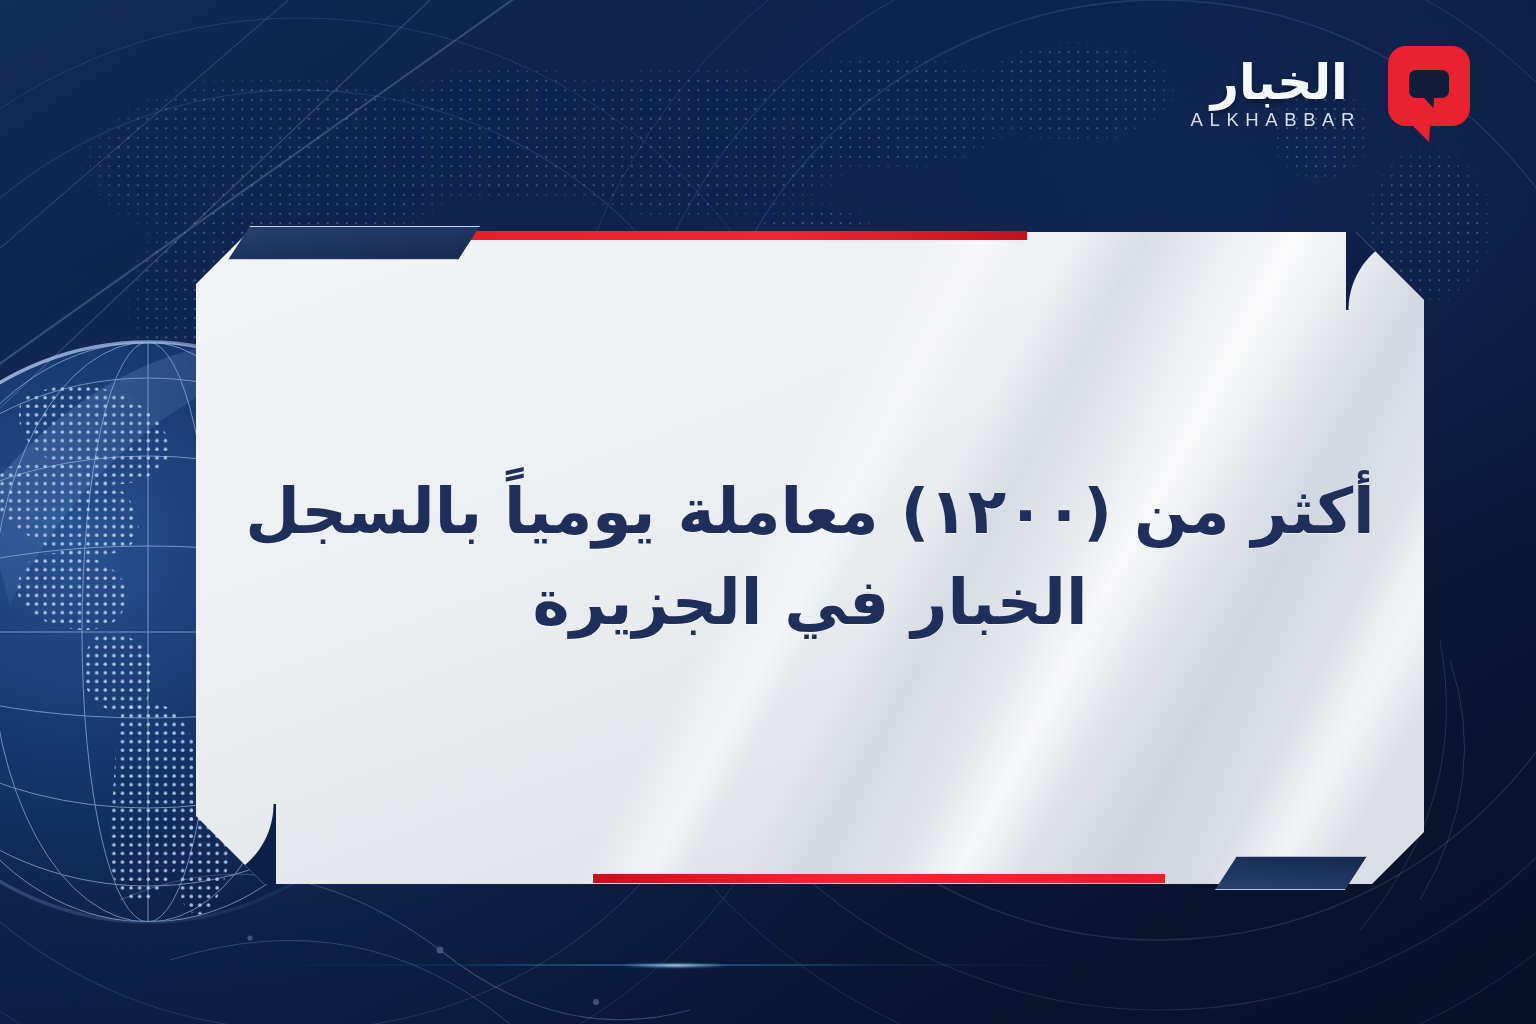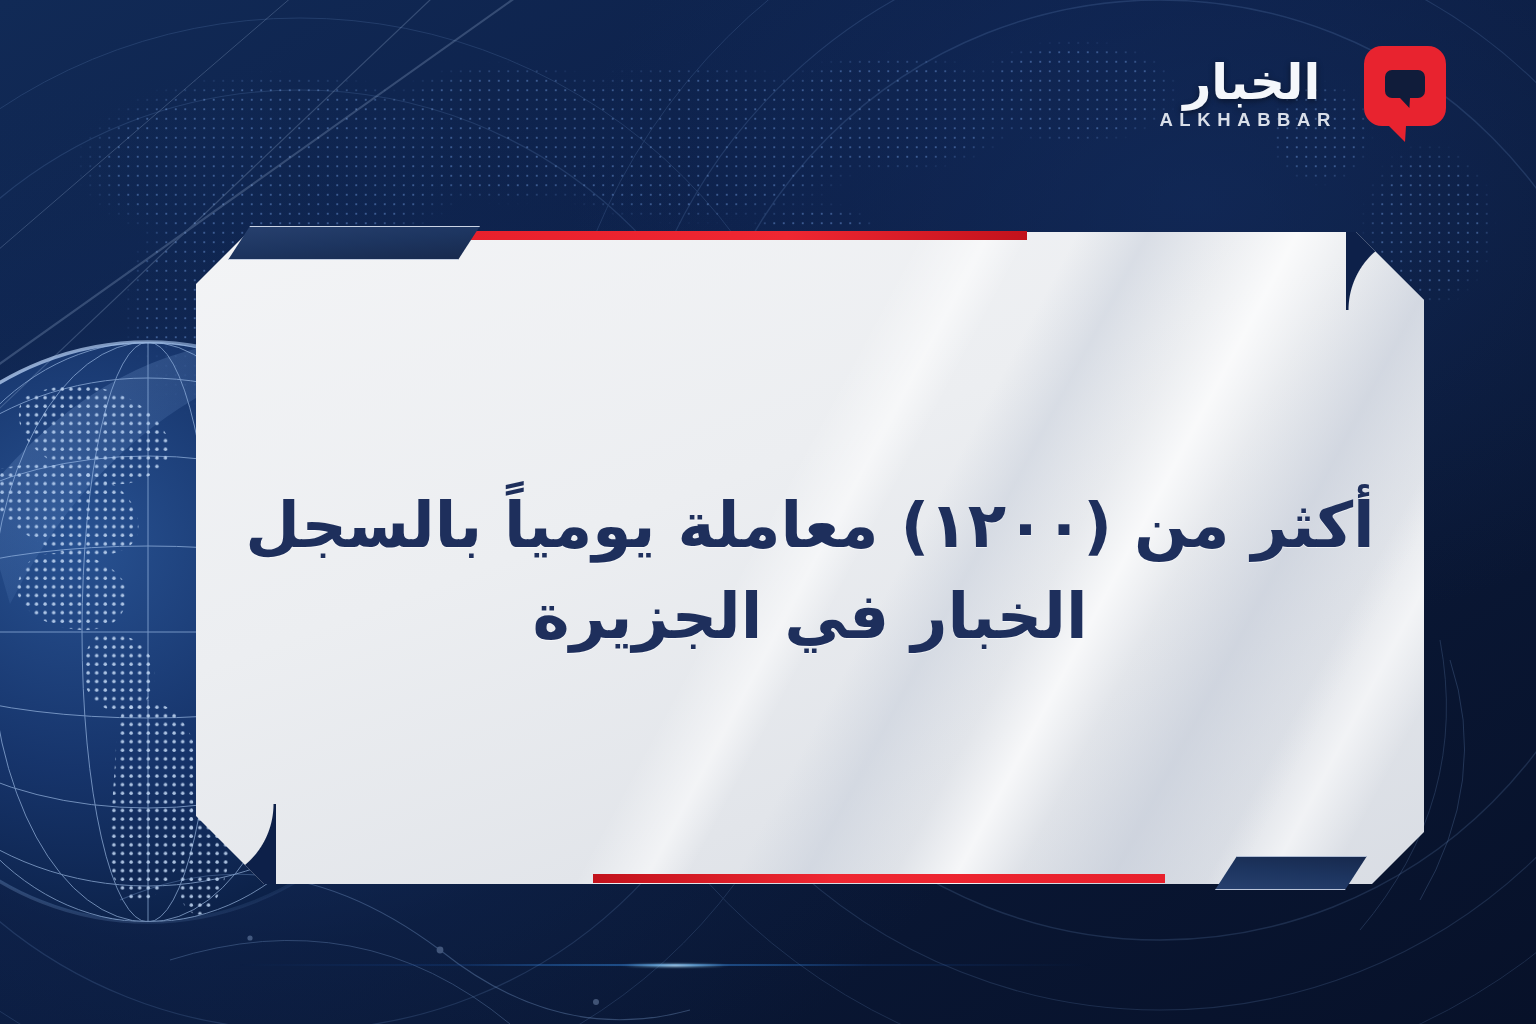--- a/index.html
+++ b/index.html
@@ -140,49 +140,48 @@
   }
 
   
   #headline {
     position:absolute; left:196px; top:232px;
     width:1228px; height:652px;
     display:flex; flex-direction:column;
     align-items:center; justify-content:center;
     gap:14px;
     padding:0 120px;
-    margin-top:14px;
   }
   #headline .line {
     color:#1e2f5c;
     font-family:"DejaVu Sans", sans-serif;
     font-weight:700;
     font-size:63px;
     line-height:1.22;
     letter-spacing:-.2px;
     text-align:center;
     white-space:nowrap;
     text-shadow:0 1px 0 rgba(255,255,255,.55);
   }
 
   
   #logo {
-    position:absolute; right:88px; top:44px;
+    position:absolute; right:64px; top:44px;
     display:flex; align-items:center; gap:18px;
     direction:rtl;
   }
   #logo .wordmarks { display:flex; flex-direction:column; align-items:center; gap:4px; }
   #logo .ar {
     color:#f4f7fb; font-weight:700; font-size:49px;
     line-height:1; letter-spacing:1px;
     font-family:"DejaVu Sans", sans-serif;
     text-shadow:0 2px 6px rgba(0,0,0,.45);
   }
   #logo .en {
-    color:#d9dfe9; font-weight:700; font-size:18.5px;
+    color:#d9dfe9; font-weight:400; font-size:18.5px;
     letter-spacing:6.6px; line-height:1;
     font-family:"Liberation Sans", sans-serif;
     padding-inline-start:7px;
   }
   #logo .mark { width:86px; height:100px; flex:none; }
 </style>
 </head>
 <body>
 
 <div id="stage">

